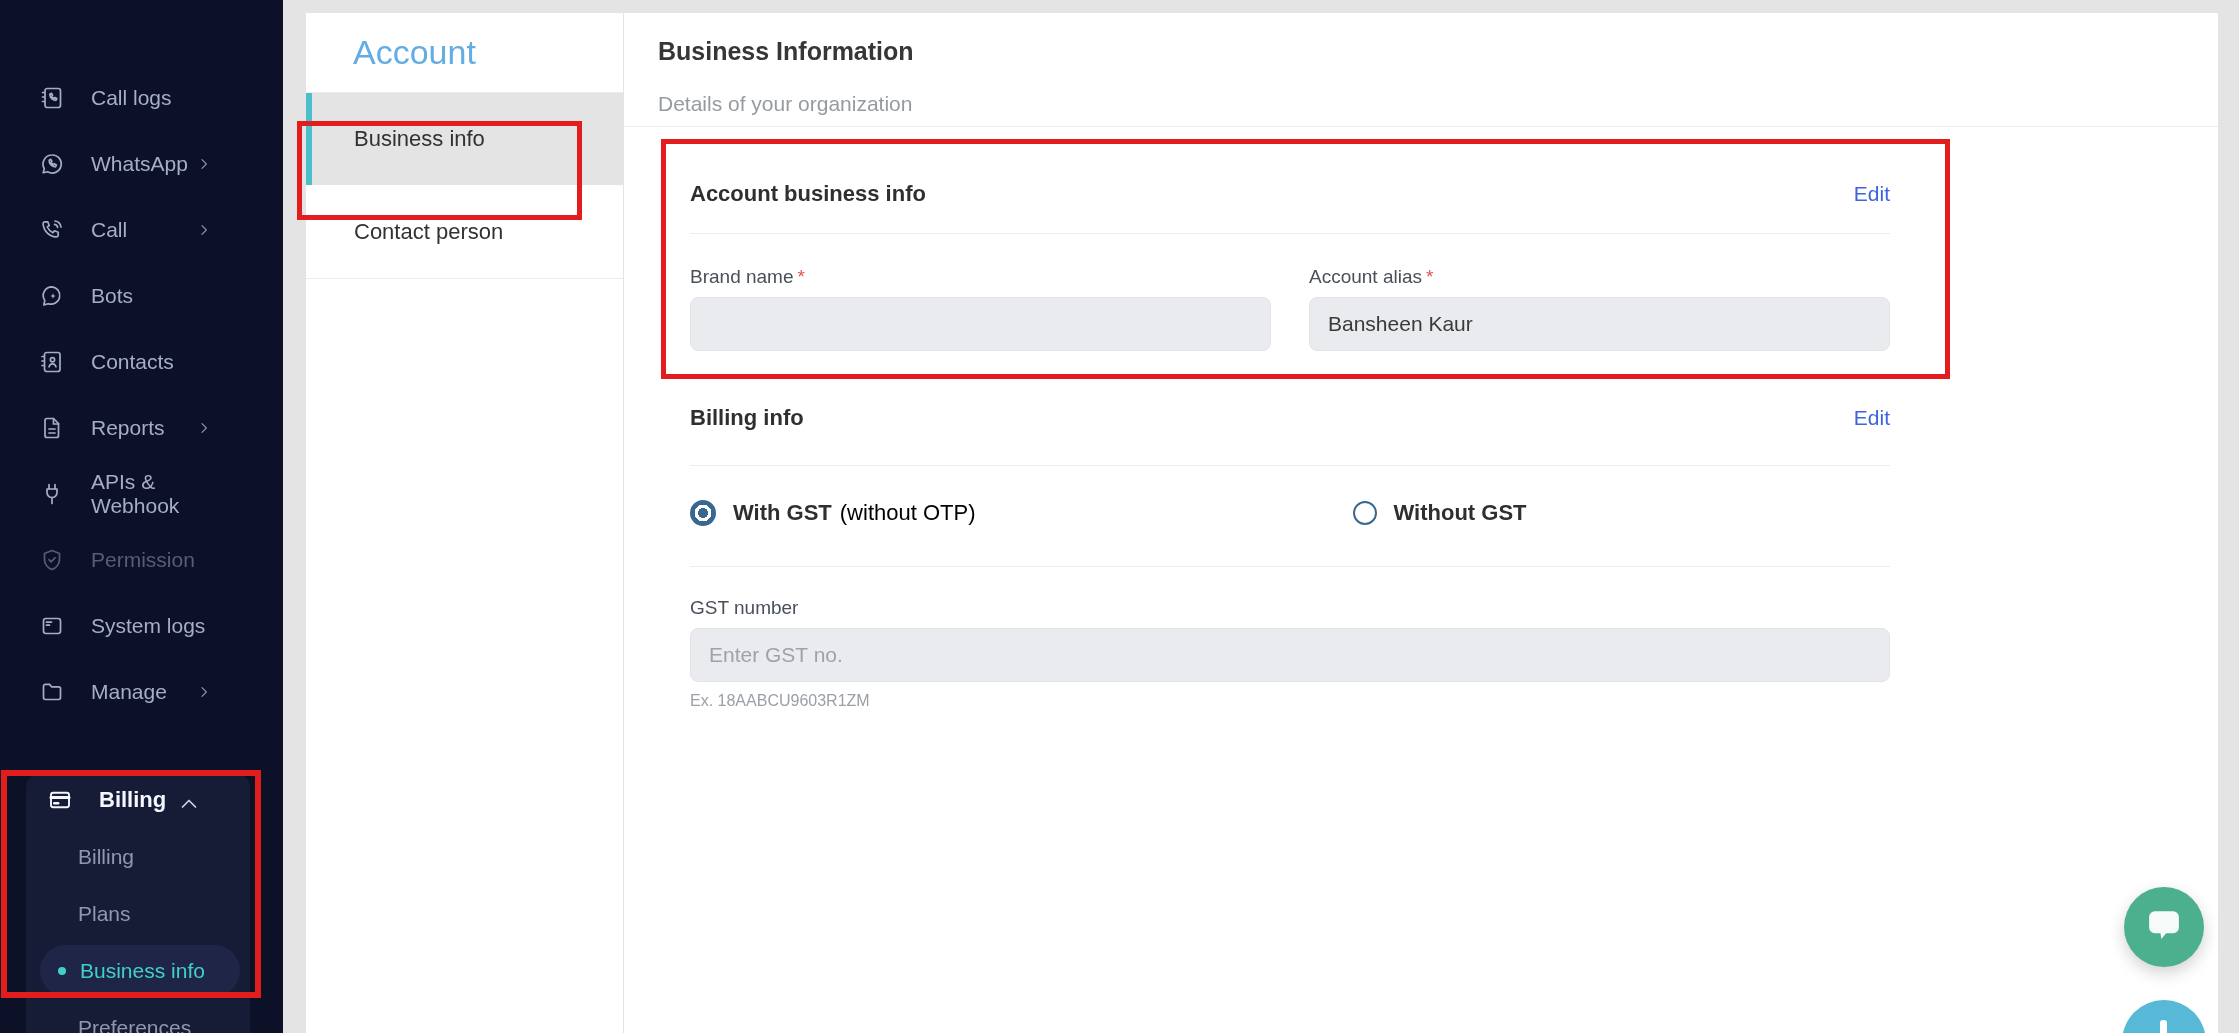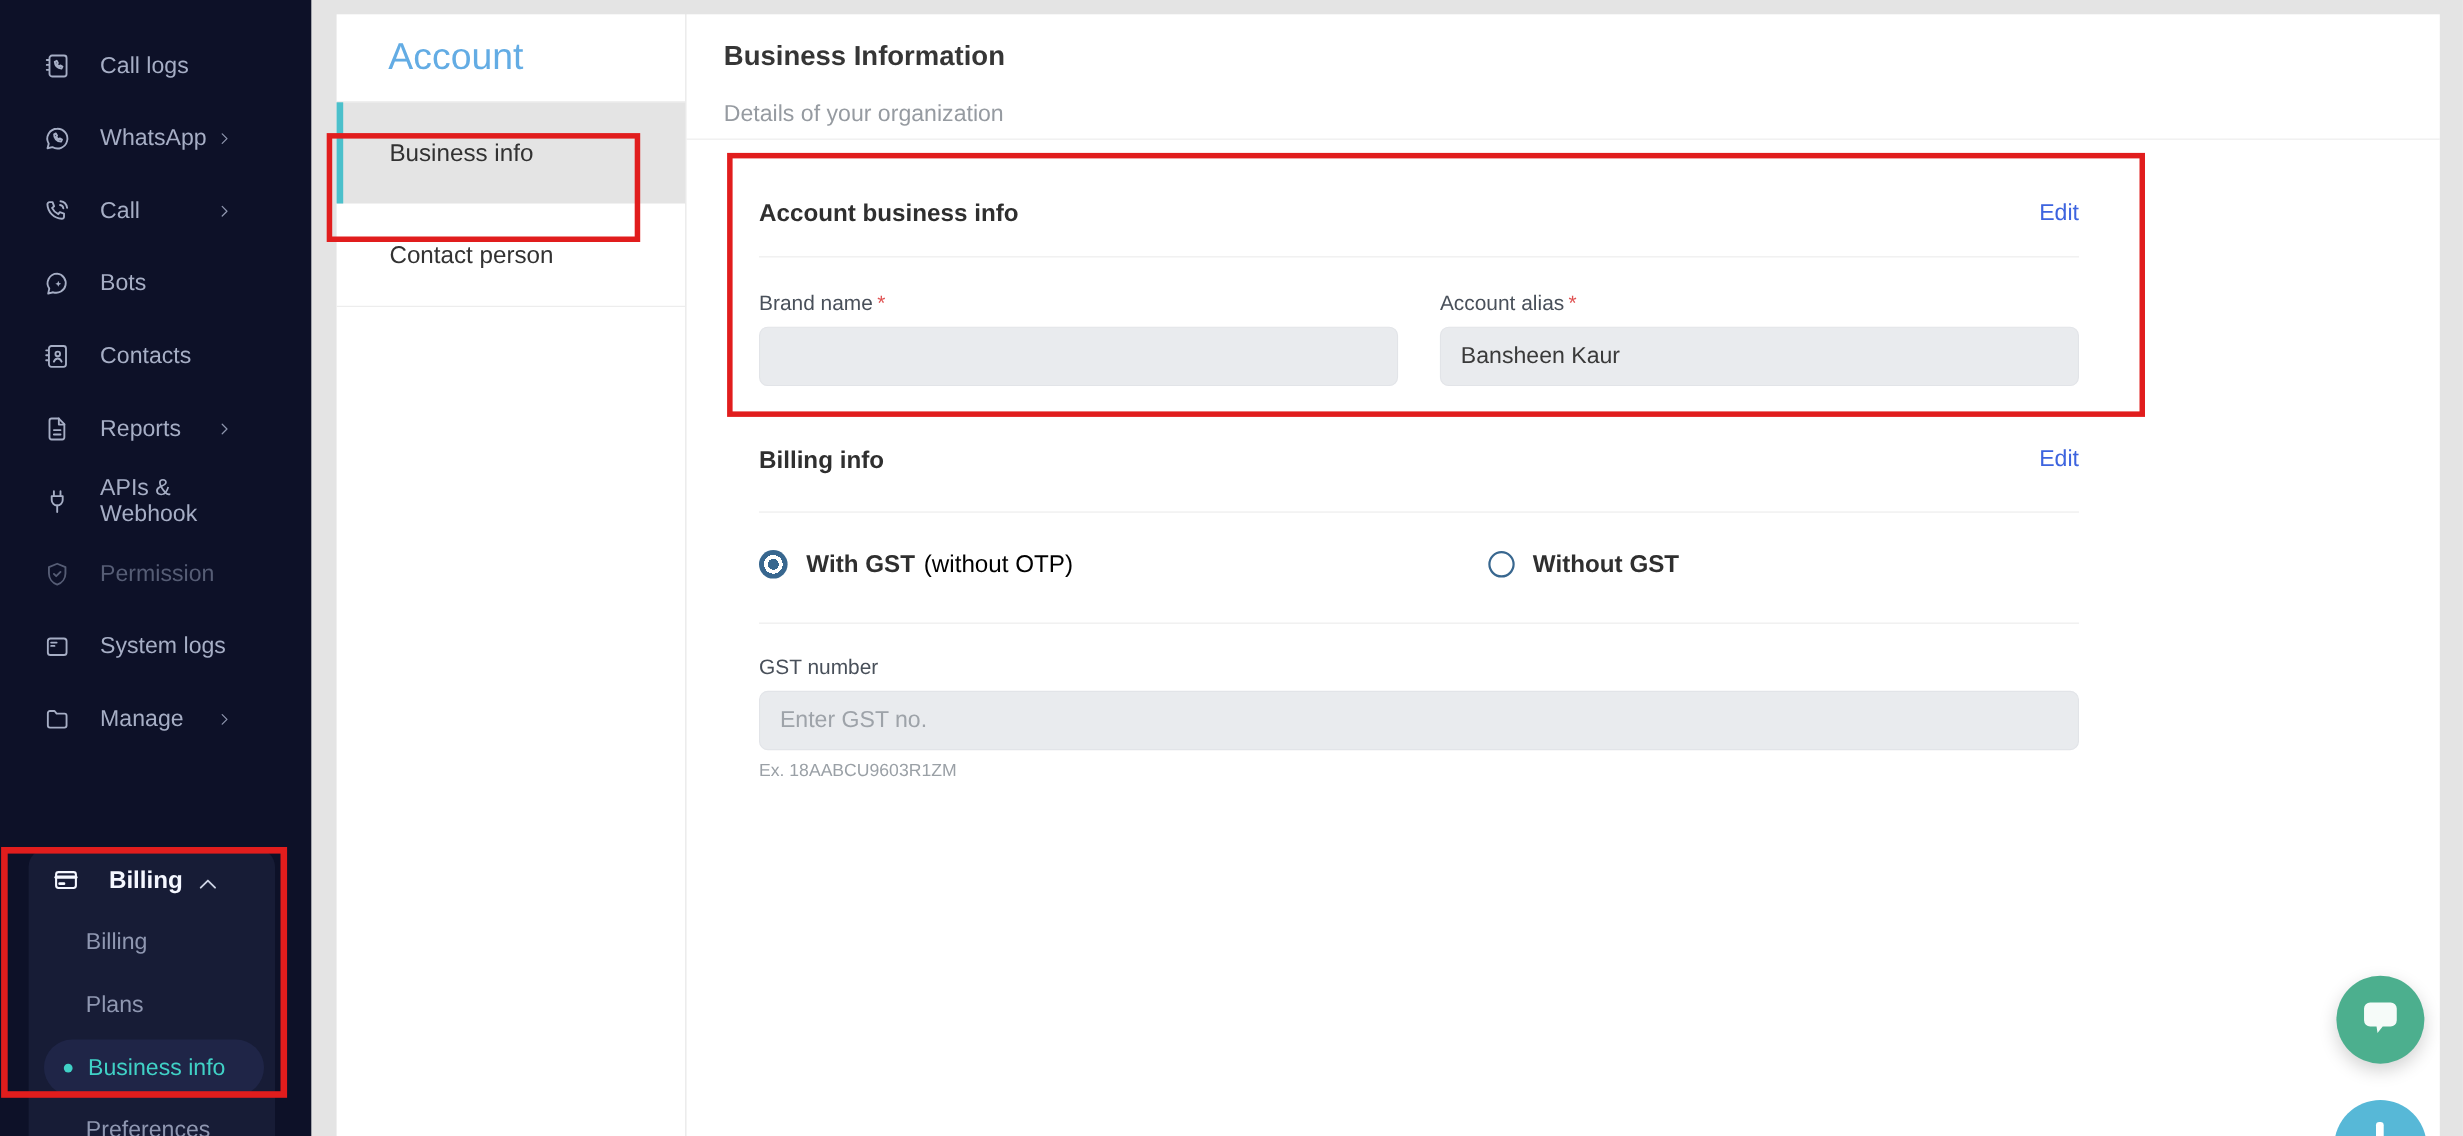--- a/index.html
+++ b/index.html
@@ -9,21 +9,21 @@
     --ink:#2f2f2f; --sub:#969ba1; --label:#49505a; --input-bg:#e9ebee;
     --radio:#38678f; --chat-green:#4caf8e; --widget-teal:#57b8d7;
     --page:#e4e4e4; --divider:#ececec;
   }
   *{box-sizing:border-box;margin:0;padding:0}
   html,body{width:2239px;height:1033px;overflow:hidden}
   body{font-family:"Liberation Sans","DejaVu Sans",sans-serif;background:var(--page);position:relative}
 
   
   .sidebar{position:absolute;left:0;top:0;width:283px;height:1033px;background:var(--sidebar-bg);z-index:2}
-  .nav{padding-top:27px}
+  .nav{padding-top:65px}
   .nav-item{height:66px;display:flex;align-items:center;padding:0 40px;color:var(--sidebar-text);
     font-size:21px;cursor:pointer}
   .nav-item .icon-slot{width:24px;height:24px;flex:0 0 24px;margin-right:27px;display:flex;align-items:center;justify-content:center}
   .icon-slot svg{width:24px;height:24px;display:block}
   .nav-item .chev{margin-left:auto;width:16px;height:16px;color:#8d95ad}
   .nav-item .chev svg{width:16px;height:16px;display:block}
   .nav-item.dim{color:var(--sidebar-dim)}
 
   .billing-group{position:absolute;left:26px;top:772px;width:224px;height:300px;background:var(--group-bg);border-radius:16px}
   .billing-parent{height:56px;display:flex;align-items:center;padding:0 22px 0 22px;color:#f5f7ff;

